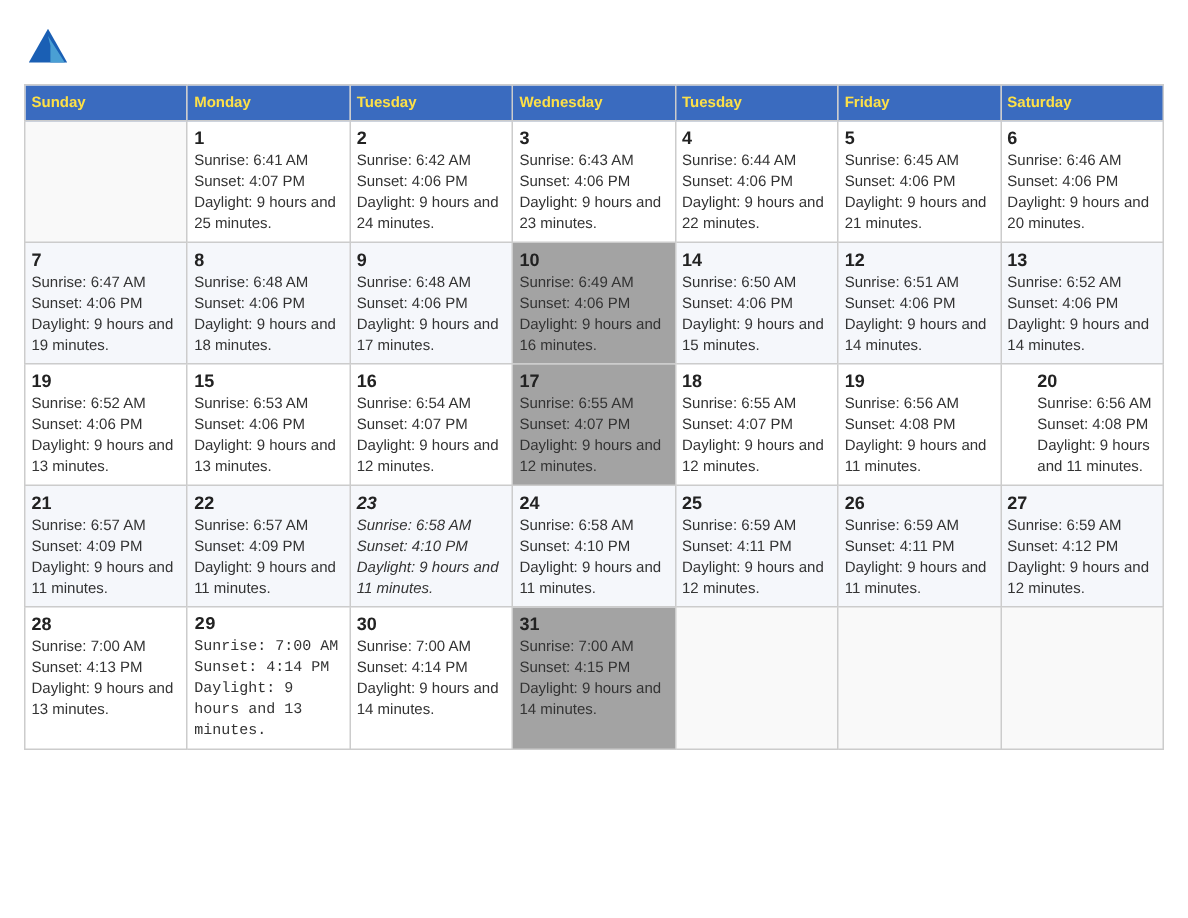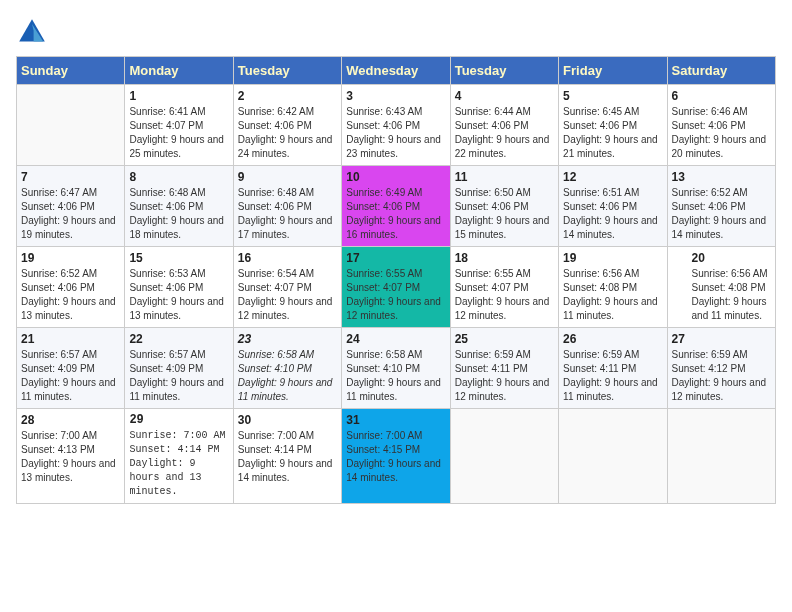--- a/index.html
+++ b/index.html
@@ -44,24 +44,24 @@
       font-size: 16px;
       color: #555;
     }
     .calendar {
       width: 100%;
       border-collapse: collapse;
       font-size: 11px;
     }
     .calendar th {
       background: #3a6bbf;
-      color: #fef9c3;
+      color: #fde047;
       padding: 6px 4px;
       text-align: left;
-      font-size: 13px;
+      font-size: 10px;
       font-weight: bold;
       border: 1px solid #ccc;
     }
     .calendar td {
       border: 1px solid #ccc;
       padding: 4px;
       vertical-align: top;
       width: calc(100% / 7);
       min-height: 80px;
     }
@@ -152,26 +152,26 @@
           <div class="day-info">Sunrise: 6:47 AM<br>Sunset: 4:06 PM<br>Daylight: 9 hours and 19 minutes.</div>
         </td>
         <td style="background: rgb(245, 247, 251);">
           <div class="day-number">8</div>
           <div class="day-info">Sunrise: 6:48 AM<br>Sunset: 4:06 PM<br>Daylight: 9 hours and 18 minutes.</div>
         </td>
         <td style="background: rgb(245, 247, 251);">
           <div class="day-number">9</div>
           <div class="day-info">Sunrise: 6:48 AM<br>Sunset: 4:06 PM<br>Daylight: 9 hours and 17 minutes.</div>
         </td>
-        <td style="background: #d946ef;">
+        <td style="background: #a3a3a3;">
           <div class="day-number">10</div>
           <div class="day-info">Sunrise: 6:49 AM<br>Sunset: 4:06 PM<br>Daylight: 9 hours and 16 minutes.</div>
         </td>
         <td style="background: rgb(245, 247, 251);">
-          <div class="day-number">11</div>
+          <div class="day-number">14</div>
           <div class="day-info">Sunrise: 6:50 AM<br>Sunset: 4:06 PM<br>Daylight: 9 hours and 15 minutes.</div>
         </td>
         <td style="background: rgb(245, 247, 251);">
           <div class="day-number">12</div>
           <div class="day-info">Sunrise: 6:51 AM<br>Sunset: 4:06 PM<br>Daylight: 9 hours and 14 minutes.</div>
         </td>
         <td style="background: rgb(245, 247, 251);">
           <div class="day-number">13</div>
           <div class="day-info">Sunrise: 6:52 AM<br>Sunset: 4:06 PM<br>Daylight: 9 hours and 14 minutes.</div>
         </td>
@@ -182,21 +182,21 @@
           <div class="day-info">Sunrise: 6:52 AM<br>Sunset: 4:06 PM<br>Daylight: 9 hours and 13 minutes.</div>
         </td>
         <td style="background: rgb(255, 255, 255);">
           <div class="day-number">15</div>
           <div class="day-info">Sunrise: 6:53 AM<br>Sunset: 4:06 PM<br>Daylight: 9 hours and 13 minutes.</div>
         </td>
         <td style="background: rgb(255, 255, 255);">
           <div class="day-number">16</div>
           <div class="day-info">Sunrise: 6:54 AM<br>Sunset: 4:07 PM<br>Daylight: 9 hours and 12 minutes.</div>
         </td>
-        <td style="background: #14b8a6;">
+        <td style="background: #a3a3a3;">
           <div class="day-number">17</div>
           <div class="day-info">Sunrise: 6:55 AM<br>Sunset: 4:07 PM<br>Daylight: 9 hours and 12 minutes.</div>
         </td>
         <td style="background: rgb(255, 255, 255);">
           <div class="day-number">18</div>
           <div class="day-info">Sunrise: 6:55 AM<br>Sunset: 4:07 PM<br>Daylight: 9 hours and 12 minutes.</div>
         </td>
         <td style="background: rgb(255, 255, 255);">
           <div class="day-number">19</div>
           <div class="day-info">Sunrise: 6:56 AM<br>Sunset: 4:08 PM<br>Daylight: 9 hours and 11 minutes.</div>
@@ -242,21 +242,21 @@
           <div class="day-info">Sunrise: 7:00 AM<br>Sunset: 4:13 PM<br>Daylight: 9 hours and 13 minutes.</div>
         </td>
         <td style="background: rgb(255, 255, 255); font-family: Liberation Mono, monospace;">
           <div class="day-number">29</div>
           <div class="day-info">Sunrise: 7:00 AM<br>Sunset: 4:14 PM<br>Daylight: 9 hours and 13 minutes.</div>
         </td>
         <td style="background: rgb(255, 255, 255);">
           <div class="day-number">30</div>
           <div class="day-info">Sunrise: 7:00 AM<br>Sunset: 4:14 PM<br>Daylight: 9 hours and 14 minutes.</div>
         </td>
-        <td style="background: #0ea5e9;">
+        <td style="background: #a3a3a3;">
           <div class="day-number">31</div>
           <div class="day-info">Sunrise: 7:00 AM<br>Sunset: 4:15 PM<br>Daylight: 9 hours and 14 minutes.</div>
         </td>
         <td class="empty-cell"></td>
         <td class="empty-cell"></td>
         <td class="empty-cell"></td>
       </tr>
     </tbody>
 </table>
 

